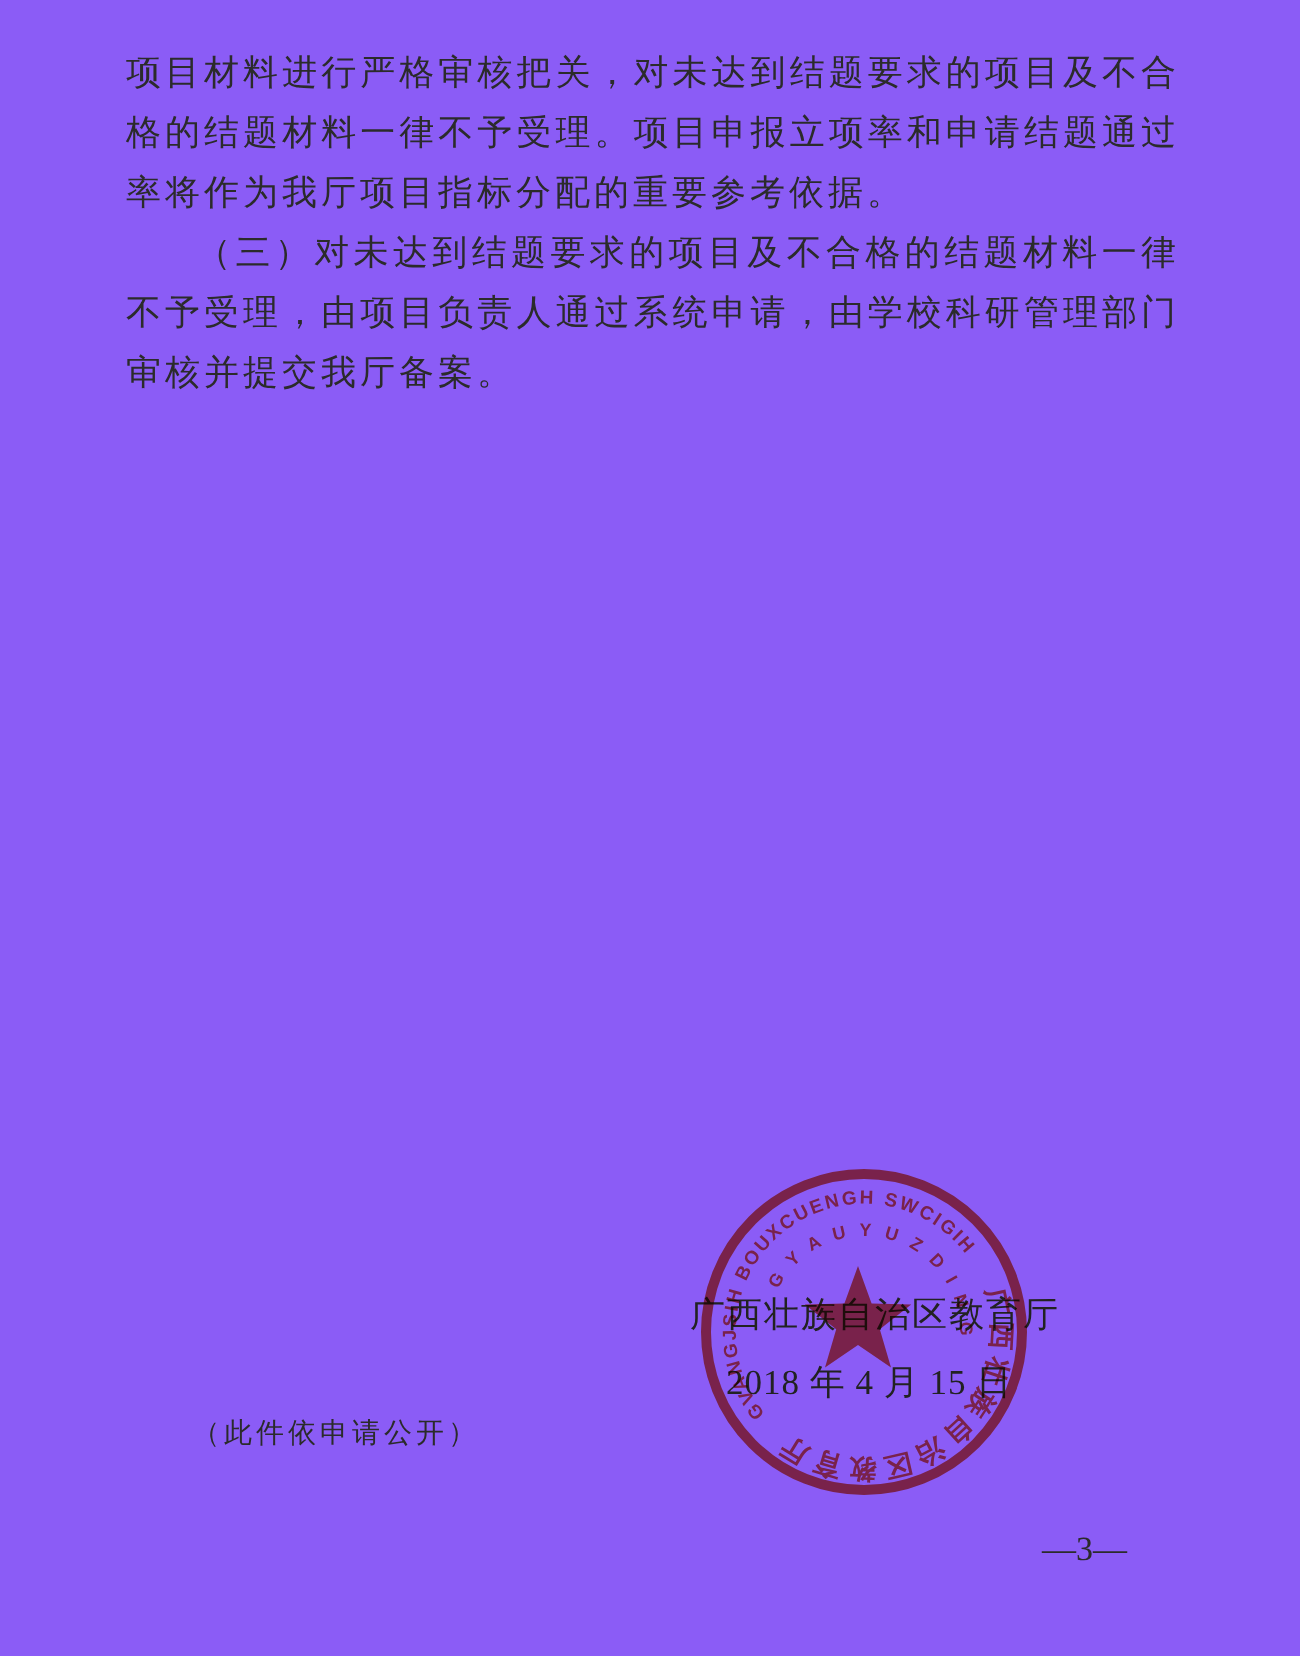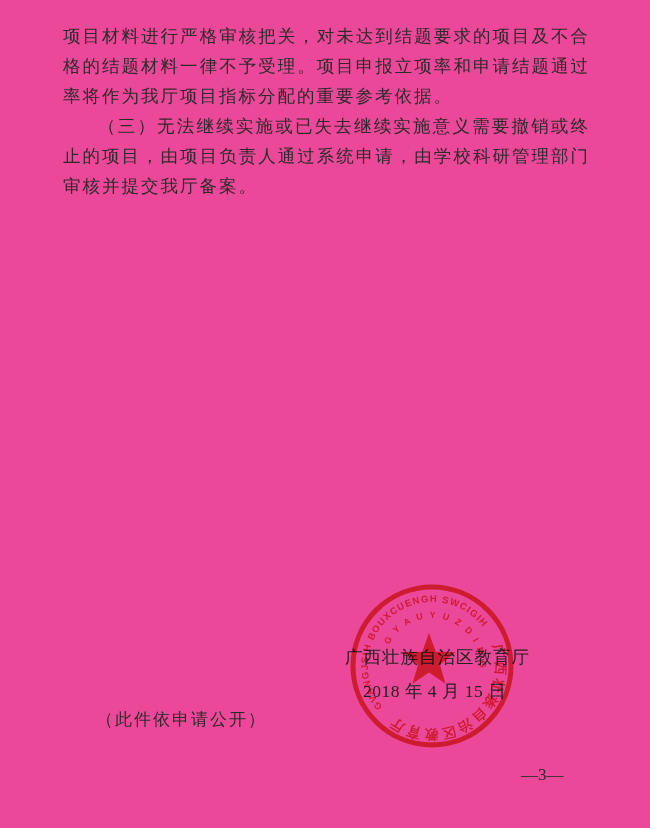--- a/index.html
+++ b/index.html
@@ -7,21 +7,21 @@
   body {
     background: #ffffff;
     font-family: "Liberation Serif", "DejaVu Serif", serif;
     color: #2b2b2b;
     position: relative;
     overflow: hidden;
   }
   .page {
     position: absolute;
     inset: 0;
-    background: #ec4899;
+    background: #8b5cf6;
   }
   .body-text {
     position: absolute;
     left: 63px;
     top: 21px;
     width: 527px;
   }
   .body-text p {
     font-size: 17.5px;
     line-height: 30px;
@@ -78,21 +78,21 @@
     top: 679px;
     font-size: 17.5px;
     letter-spacing: 0.5px;
     color: #222222;
     white-space: nowrap;
   }
   .disclosure-note {
     position: absolute;
     left: 96px;
     top: 708px;
-    font-size: 17px;
+    font-size: 14px;
     letter-spacing: 2px;
     color: #2b2b2b;
     white-space: nowrap;
   }
   .page-number {
     position: absolute;
     left: 521px;
     top: 765px;
     font-size: 17px;
     letter-spacing: 0px;
@@ -100,21 +100,21 @@
     white-space: nowrap;
   }
 </style>
 </head>
 <body>
 
 <div class="page">
 
   <div class="body-text">
     <p>项目材料进行严格审核把关，对未达到结题要求的项目及不合格的结题材料一律不予受理。项目申报立项率和申请结题通过率将作为我厅项目指标分配的重要参考依据。</p>
-    <p class="indent">（三）无法继续实施或已失去继续实施意义需要撤销或终止的项目，由项目负责人通过系统申请，由学校科研管理部门审核并提交我厅备案。</p>
+    <p class="indent">（三）对未达到结题要求的项目及不合格的结题材料一律不予受理，由项目负责人通过系统申请，由学校科研管理部门审核并提交我厅备案。</p>
   </div>
 
   <div class="signature-org">广西壮族自治区教育厅</div>
   <div class="signature-date">2018 年 4 月 15 日</div>
 
   <svg class="seal" viewBox="0 0 172 172" xmlns="http://www.w3.org/2000/svg">
     <defs>
       <path id="sealOuterTextPath" d="M 40.7 131.3 A 64 64 0 0 1 40.7 40.7 A 64 64 0 0 1 131.3 40.7 A 64 64 0 0 1 131.3 131.3 A 64 64 0 0 1 40.7 131.3" fill="none"></path>
       <path id="sealInnerTextPath" d="M 38 86 A 48 48 0 0 1 86 38 A 48 48 0 0 1 134 86" fill="none"></path>
     </defs>

